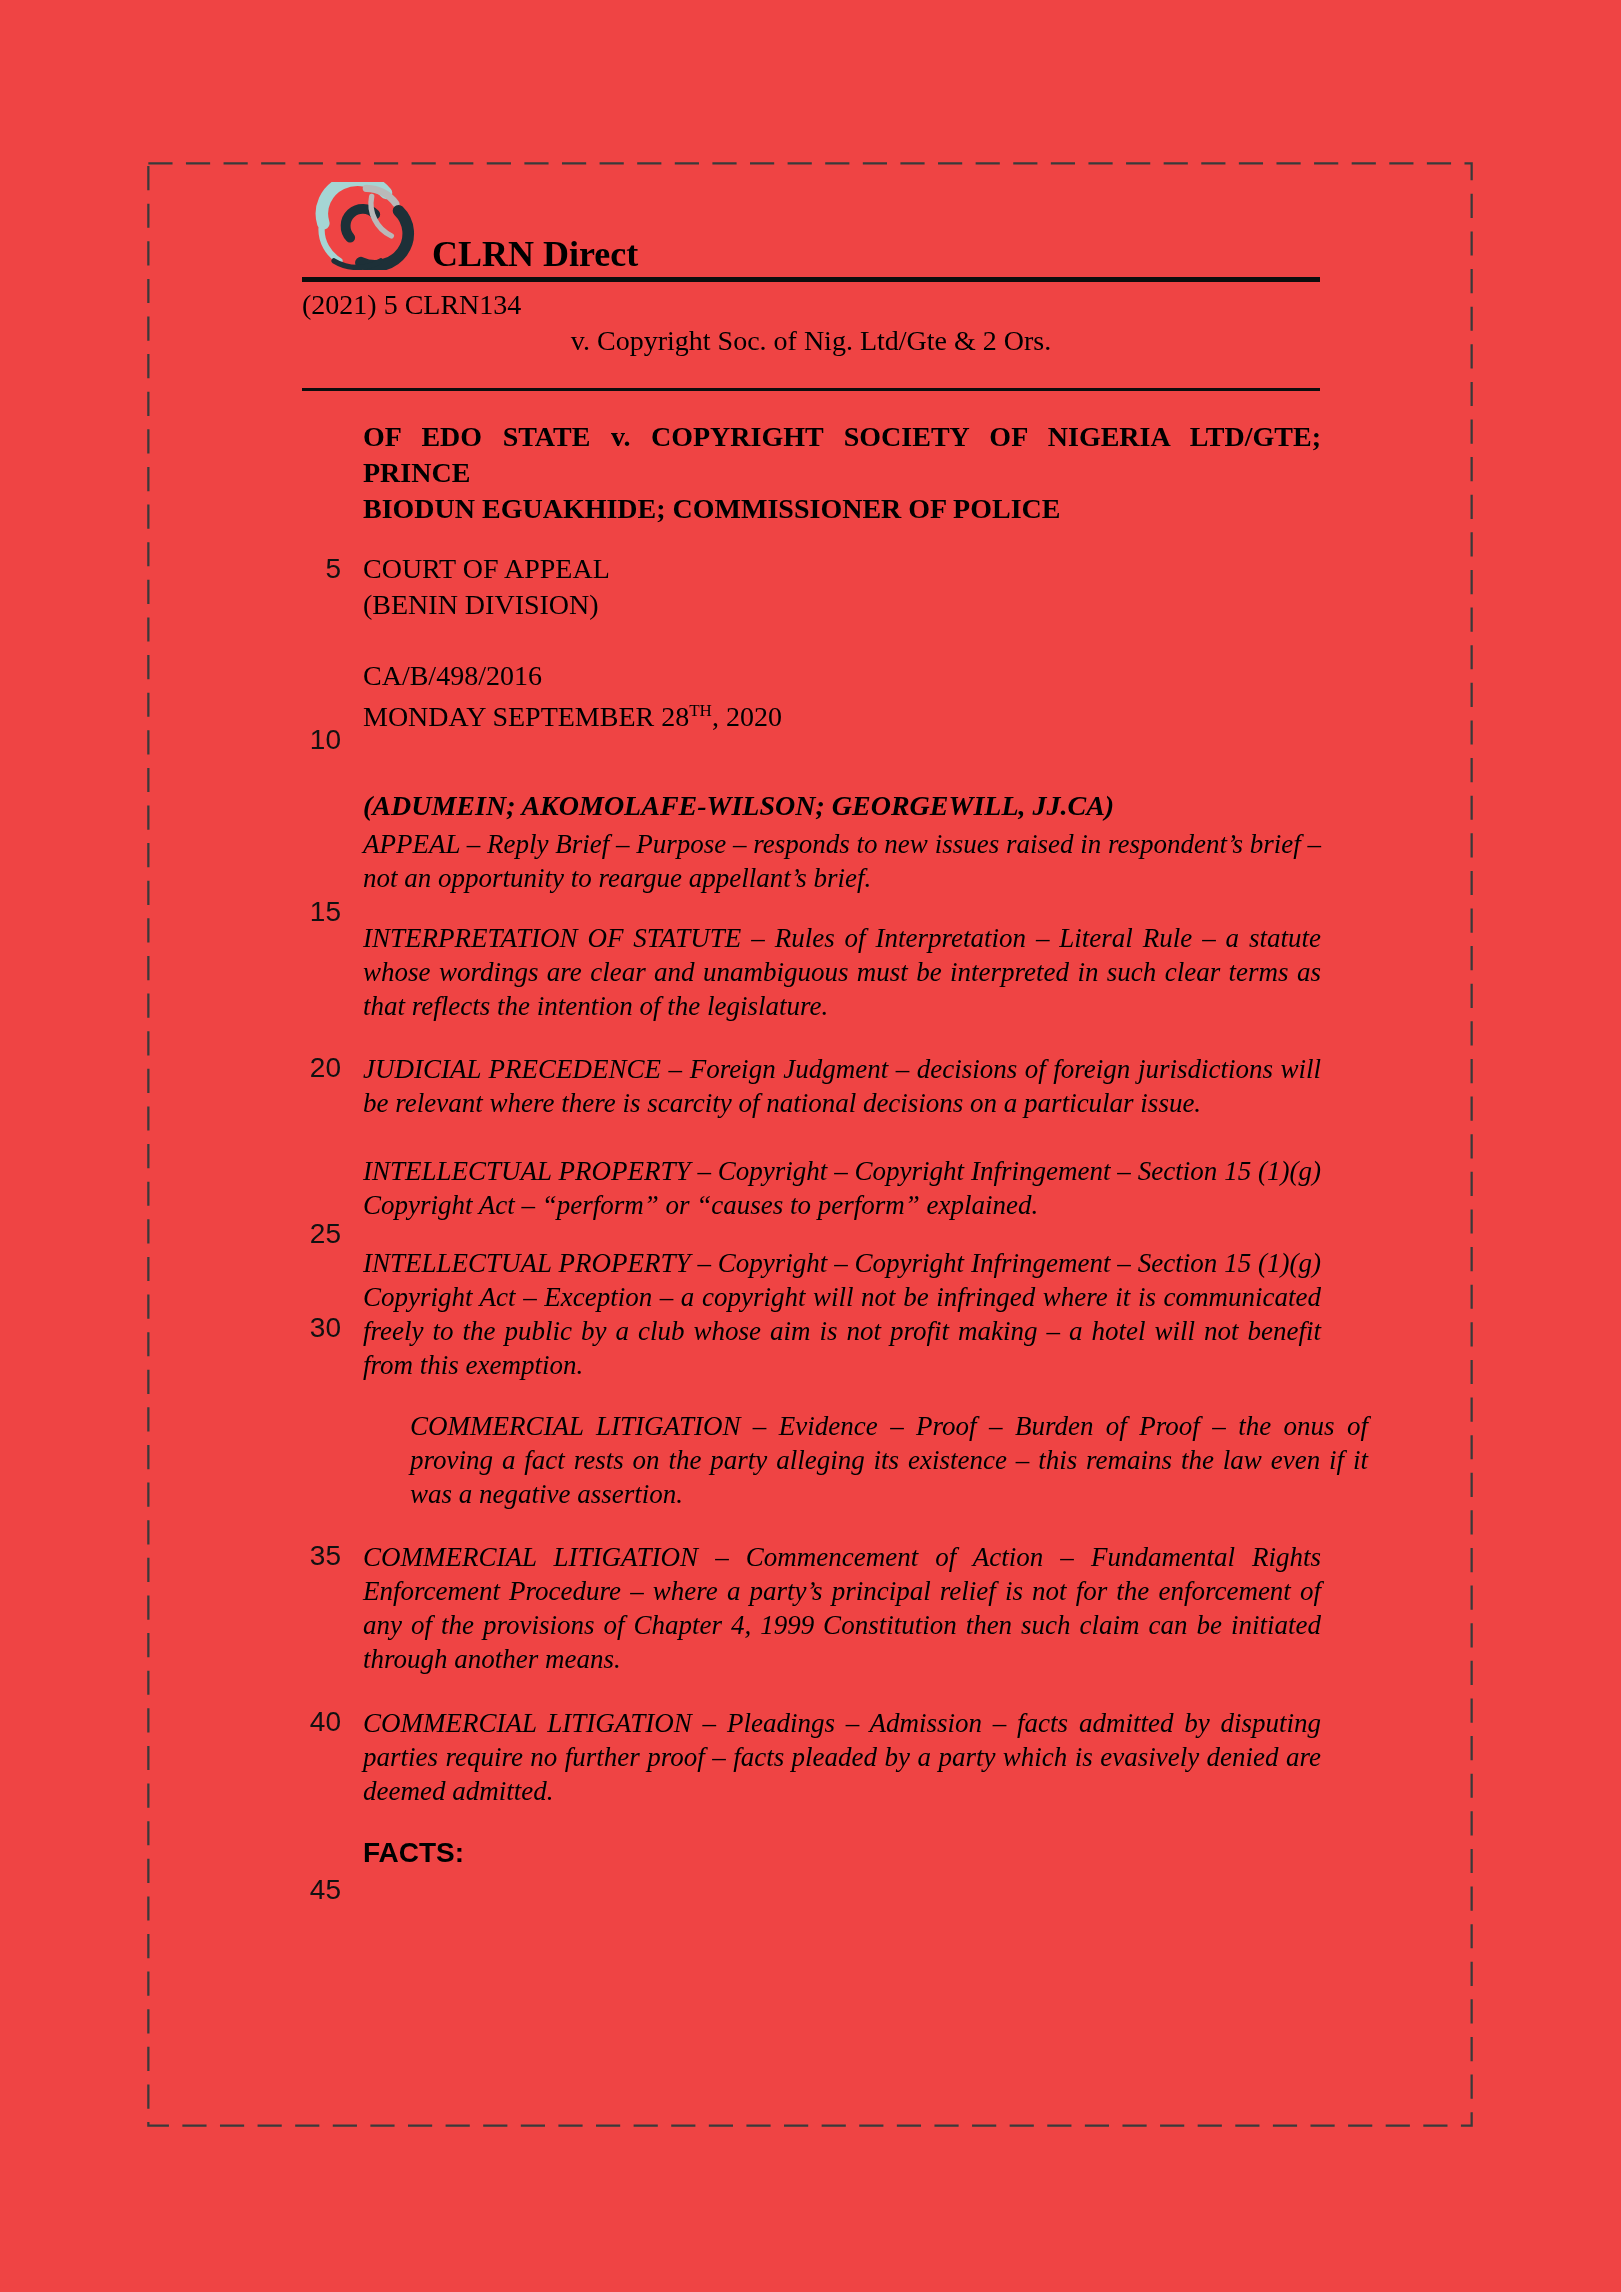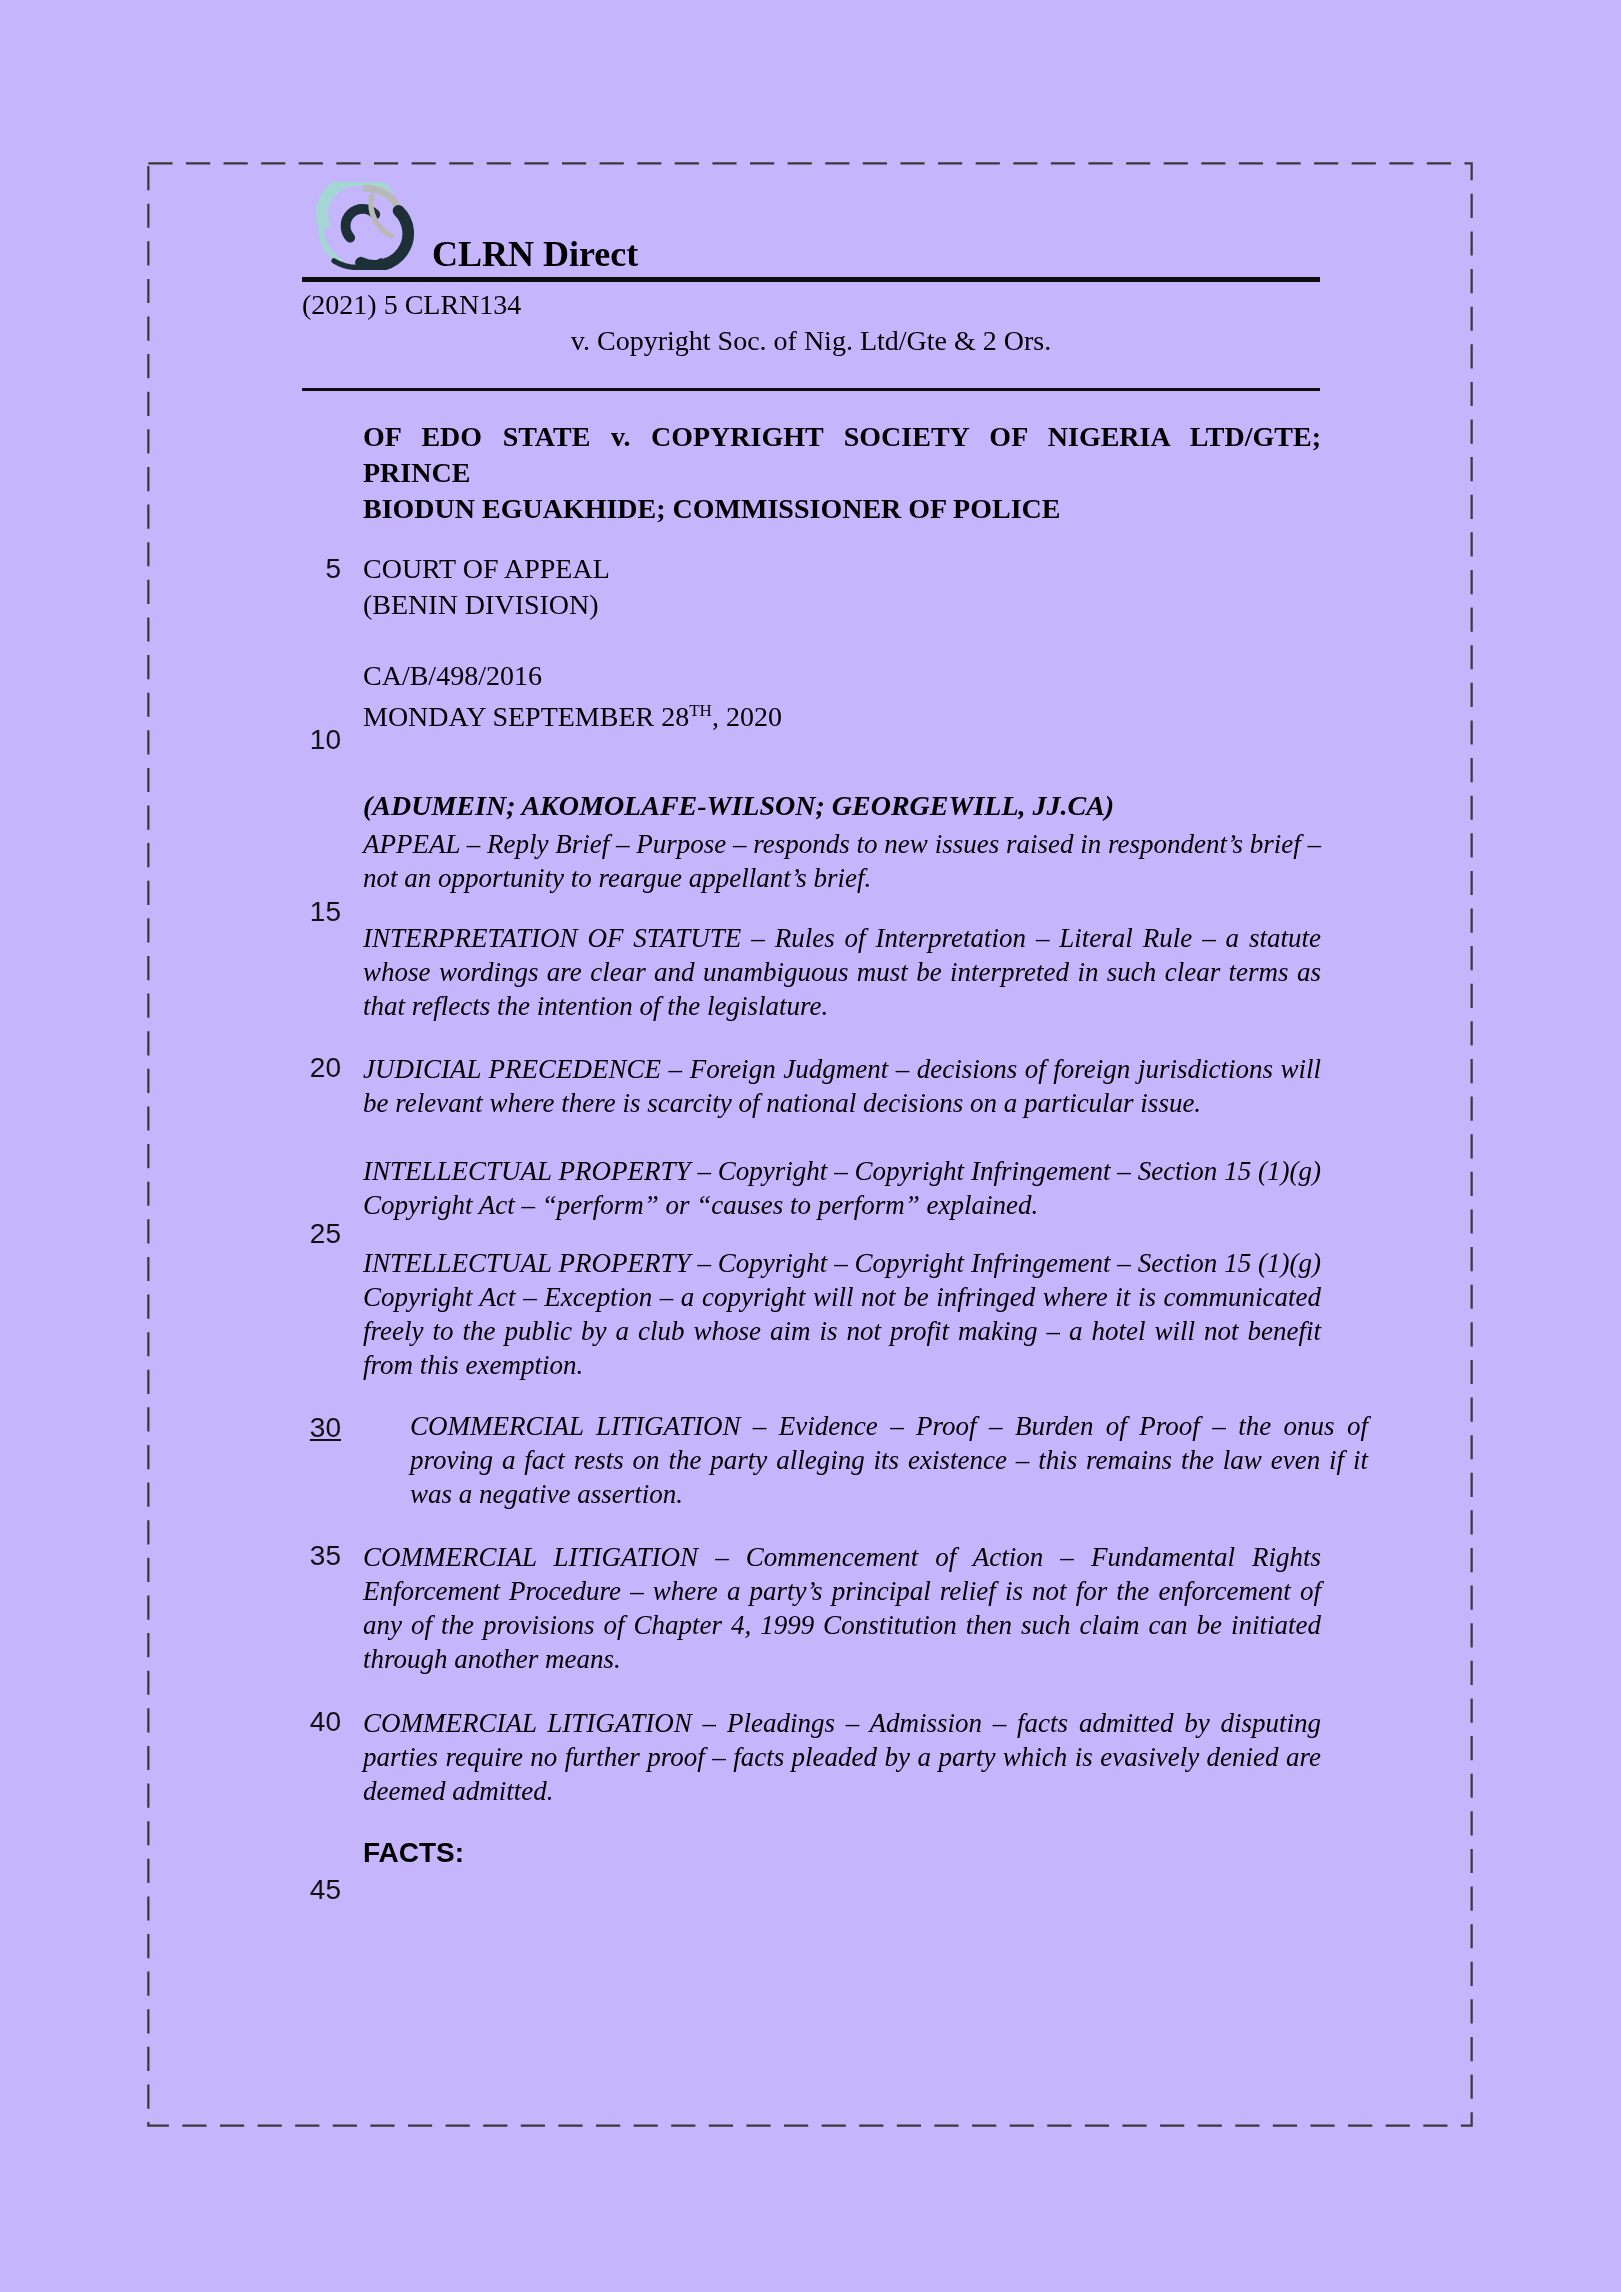--- a/index.html
+++ b/index.html
@@ -1,16 +1,16 @@
 <!DOCTYPE html>
 <html style="font-size:14.3px"><head>
 <meta charset="utf-8">
 <style>
   html,body{margin:0;padding:0;background:#ffffff;}
-  .page{position:relative;width:1621px;height:2293px;background:#c4b5fd;
+  .page{position:relative;width:1621px;height:2293px;background:#ef4444;
         font-family:"Liberation Serif",serif;color:#000;overflow:hidden;}
   .abs{position:absolute;}
   .border-svg{position:absolute;left:147px;top:162px;width:1326px;height:1965px;}
   .logo{left:309px;top:182px;width:111px;height:88px;}
   .brand{left:432px;top:233px;font-size:36px;font-weight:bold;letter-spacing:0;}
   .rule{background:#0d0d0d;left:302px;width:1018px;}
   .rule1{top:277px;height:4.5px;}
   .rule2{top:388px;height:2.7px;}
   .hdr-row{left:302px;top:287px;width:1018px;display:flex;align-items:baseline;font-size:28px;line-height:36px;}
   .hdr-row .mid{flex:1;text-align:center;}
@@ -91,21 +91,21 @@
     </div>
 
   <div class="abs facts">FACTS:</div>
 
   <div id="gutter">
       <div class="lnum" style="top: 553px;">5</div>
       <div class="lnum" style="top: 724px;">10</div>
       <div class="lnum" style="top: 896px;">15</div>
       <div class="lnum" style="top: 1052px;">20</div>
       <div class="lnum" style="top: 1218px;">25</div>
-      <div class="lnum" style="top: 1412px; text-decoration: underline;">30</div>
+      <div class="lnum" style="top: 1312px;">30</div>
       <div class="lnum" style="top: 1540px;">35</div>
       <div class="lnum" style="top: 1706px;">40</div>
       <div class="lnum" style="top: 1874px;">45</div>
     </div>
 
 
 </div>
 
 
 </body></html>

